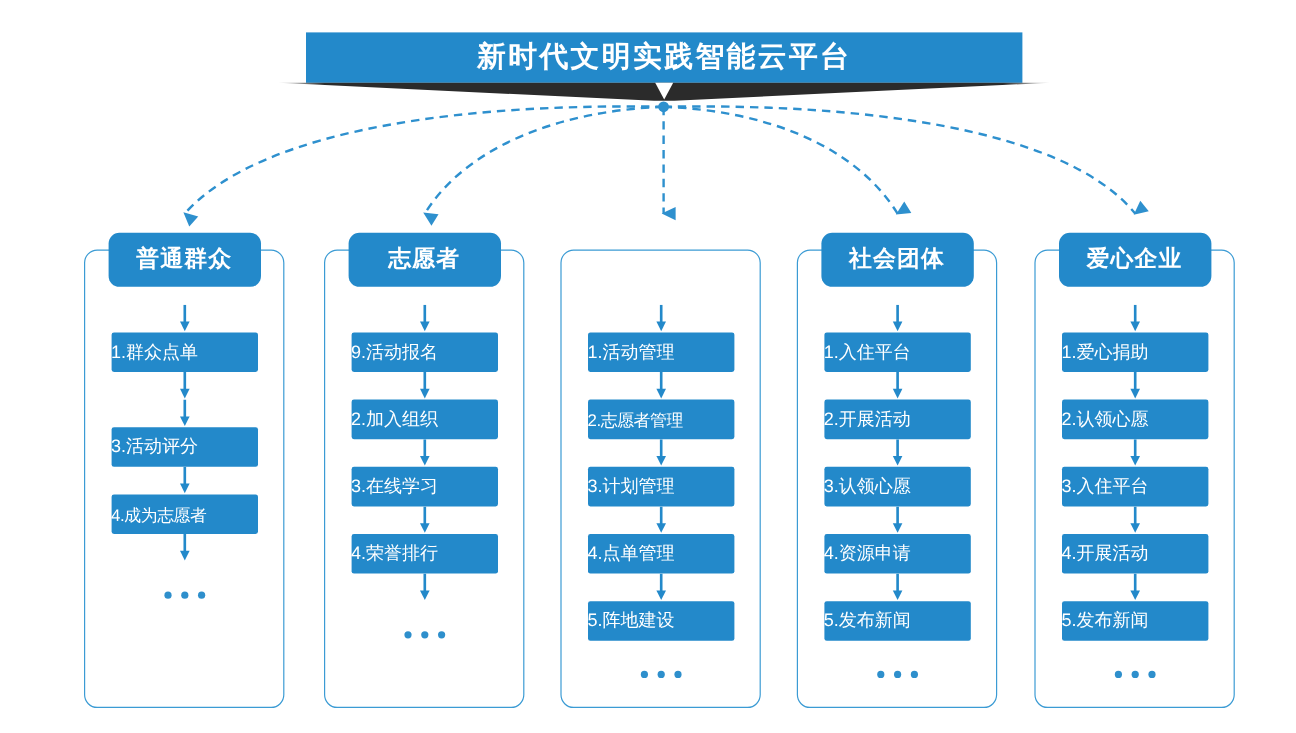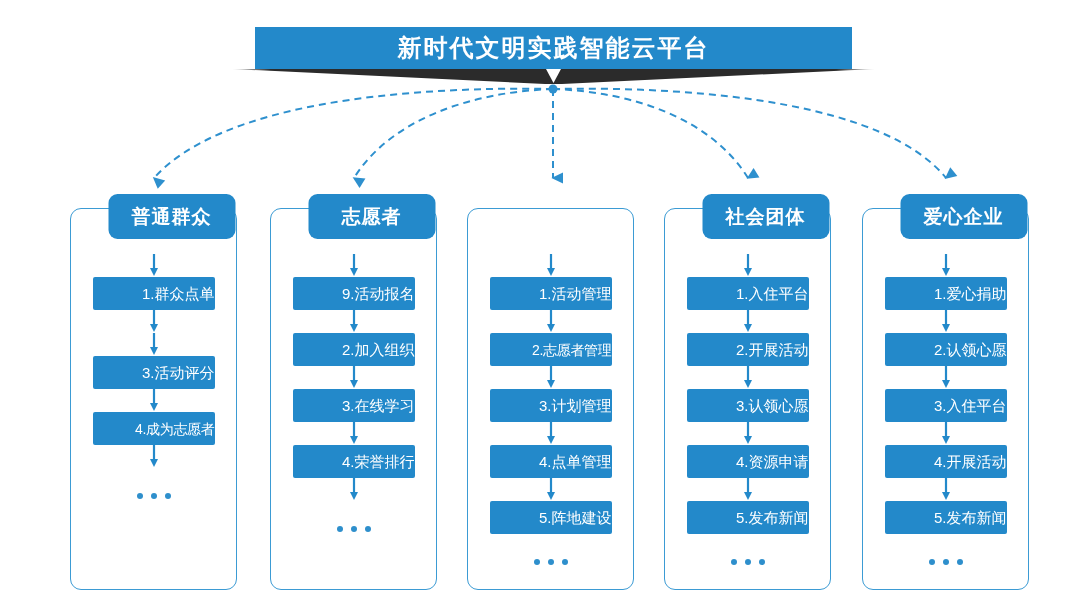--- a/index.html
+++ b/index.html
@@ -95,21 +95,20 @@
     left: 50%;
     transform: translateX(-50%);
     top: -15px;
     width: 127px;
     height: 45px;
     background: #2389CA;
     border-radius: 9px;
     display: flex;
     align-items: center;
     justify-content: center;
-    margin-left: 18px;
   }
   .col-header-label {
     color: #ffffff;
     font-size: 19px;
     font-weight: bold;
     letter-spacing: 1px;
     line-height: 1;
     white-space: nowrap;
   }
 
@@ -130,21 +129,21 @@
     flex: none;
   }
 
   .item-box {
     width: 122px;
     height: 33px;
     background: #2389CA;
     border-radius: 2px;
     display: flex;
     align-items: center;
-    justify-content: flex-end;
+    justify-content: flex-start;
     flex: none;
   }
   .item-label {
     color: #ffffff;
     font-size: 15px;
     line-height: 1;
     white-space: nowrap;
   }
   .item-label.tight {
     font-size: 14px;

